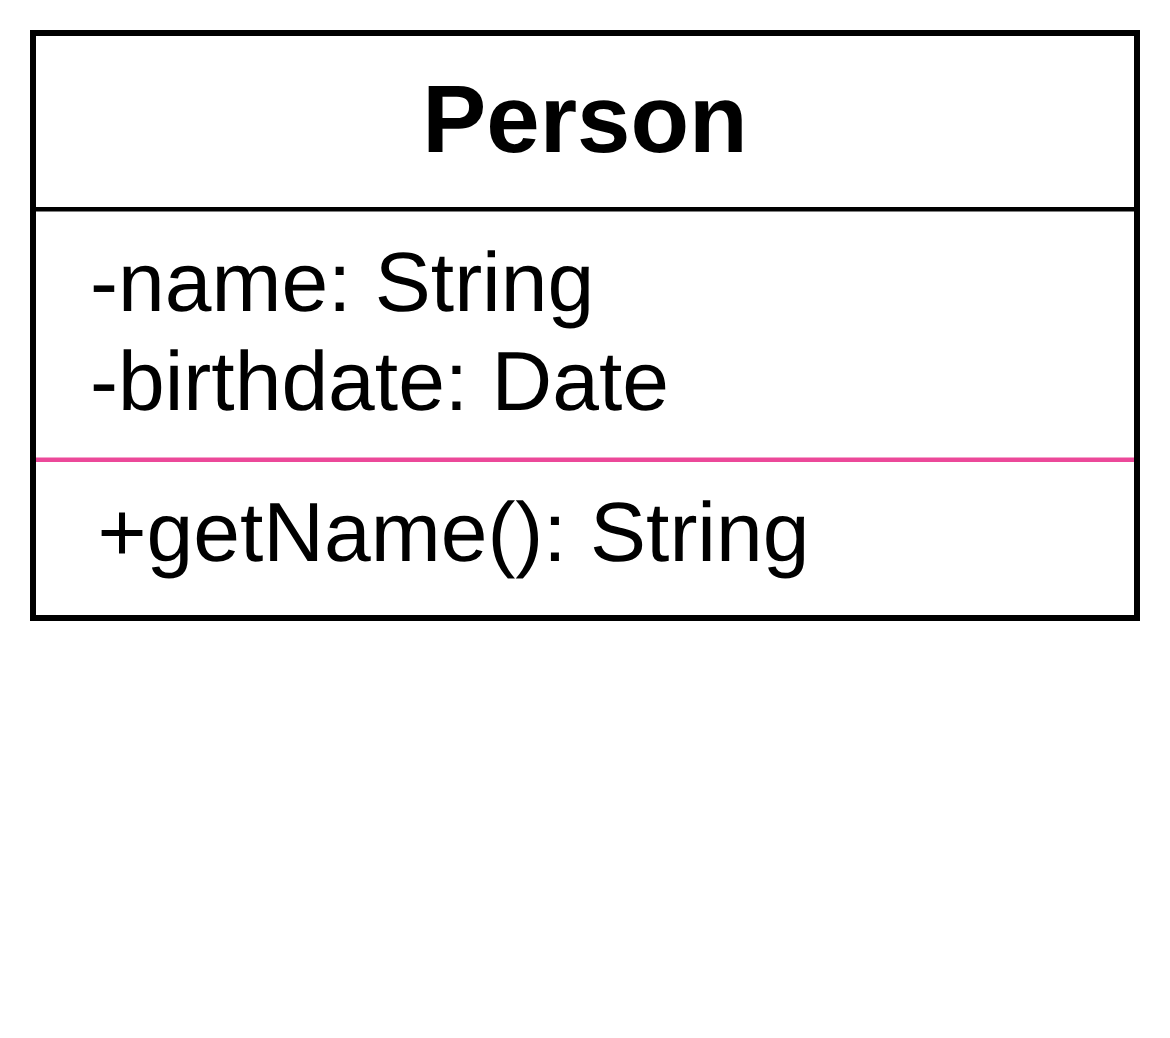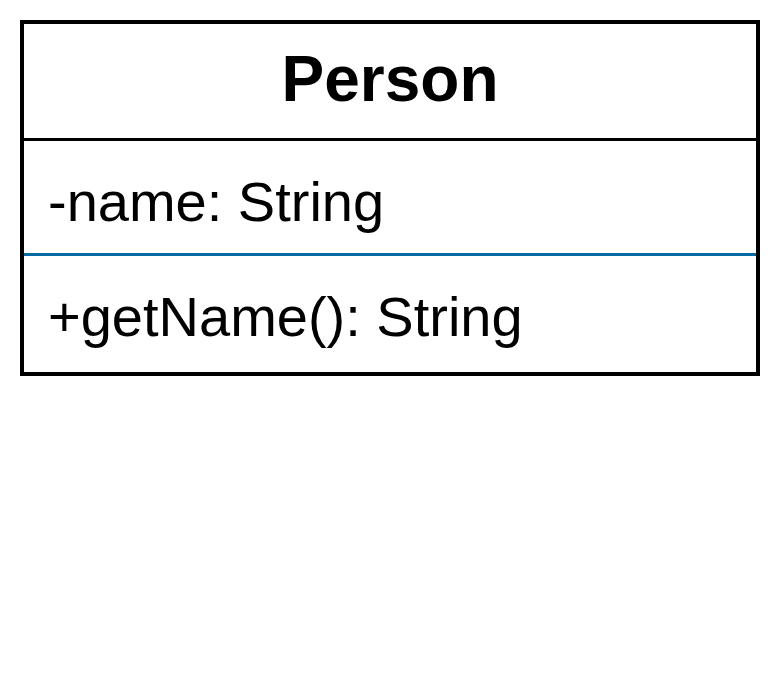--- a/index.html
+++ b/index.html
@@ -1,19 +1,18 @@
 <!DOCTYPE html>
 <html><head>
   <meta charset="utf-8">
   <style>
     * {
       margin: 0;
       padding: 0;
       box-sizing: border-box;
-      gap: 14px;
     }
     body {
       width: 780px;
       height: 692px;
       background: #ffffff;
       font-family: Arial, Helvetica, sans-serif;
       padding: 20px;
     }
     .uml-class {
       border: 4px solid #000000;
@@ -29,39 +28,41 @@
       text-align: center;
       border-bottom: 3px solid #000000;
       padding: 18px 24px 22px 24px;
     }
     .uml-name {
       font-size: 64px;
       font-weight: bold;
       color: #000000;
     }
     .uml-attributes-section {
-      border-bottom: 3px solid #0369a1;
-      padding: 14px 24px 18px 24px;
+      border-bottom: 3px solid #ec4899;
+      padding: 14px 24px 18px 36px;
     }
     .uml-methods-section {
       padding: 14px 24px 22px 24px;
+      margin-left: 17px;
     }
     .uml-line {
       font-size: 56px;
       color: #000000;
       line-height: 1.18;
       white-space: nowrap;
     }
   </style>
 </head>
 <body>
 
 <div class="uml-class">
   <div class="uml-section uml-name-section">
     <div class="uml-name">Person</div>
   </div>
   <div class="uml-section uml-attributes-section">
     <div class="uml-line">-name: String</div>
+    <div class="uml-line">-birthdate: Date</div>
   </div>
   <div class="uml-section uml-methods-section">
     <div class="uml-line">+getName(): String</div>
   </div>
 </div>
 
 </body></html>

